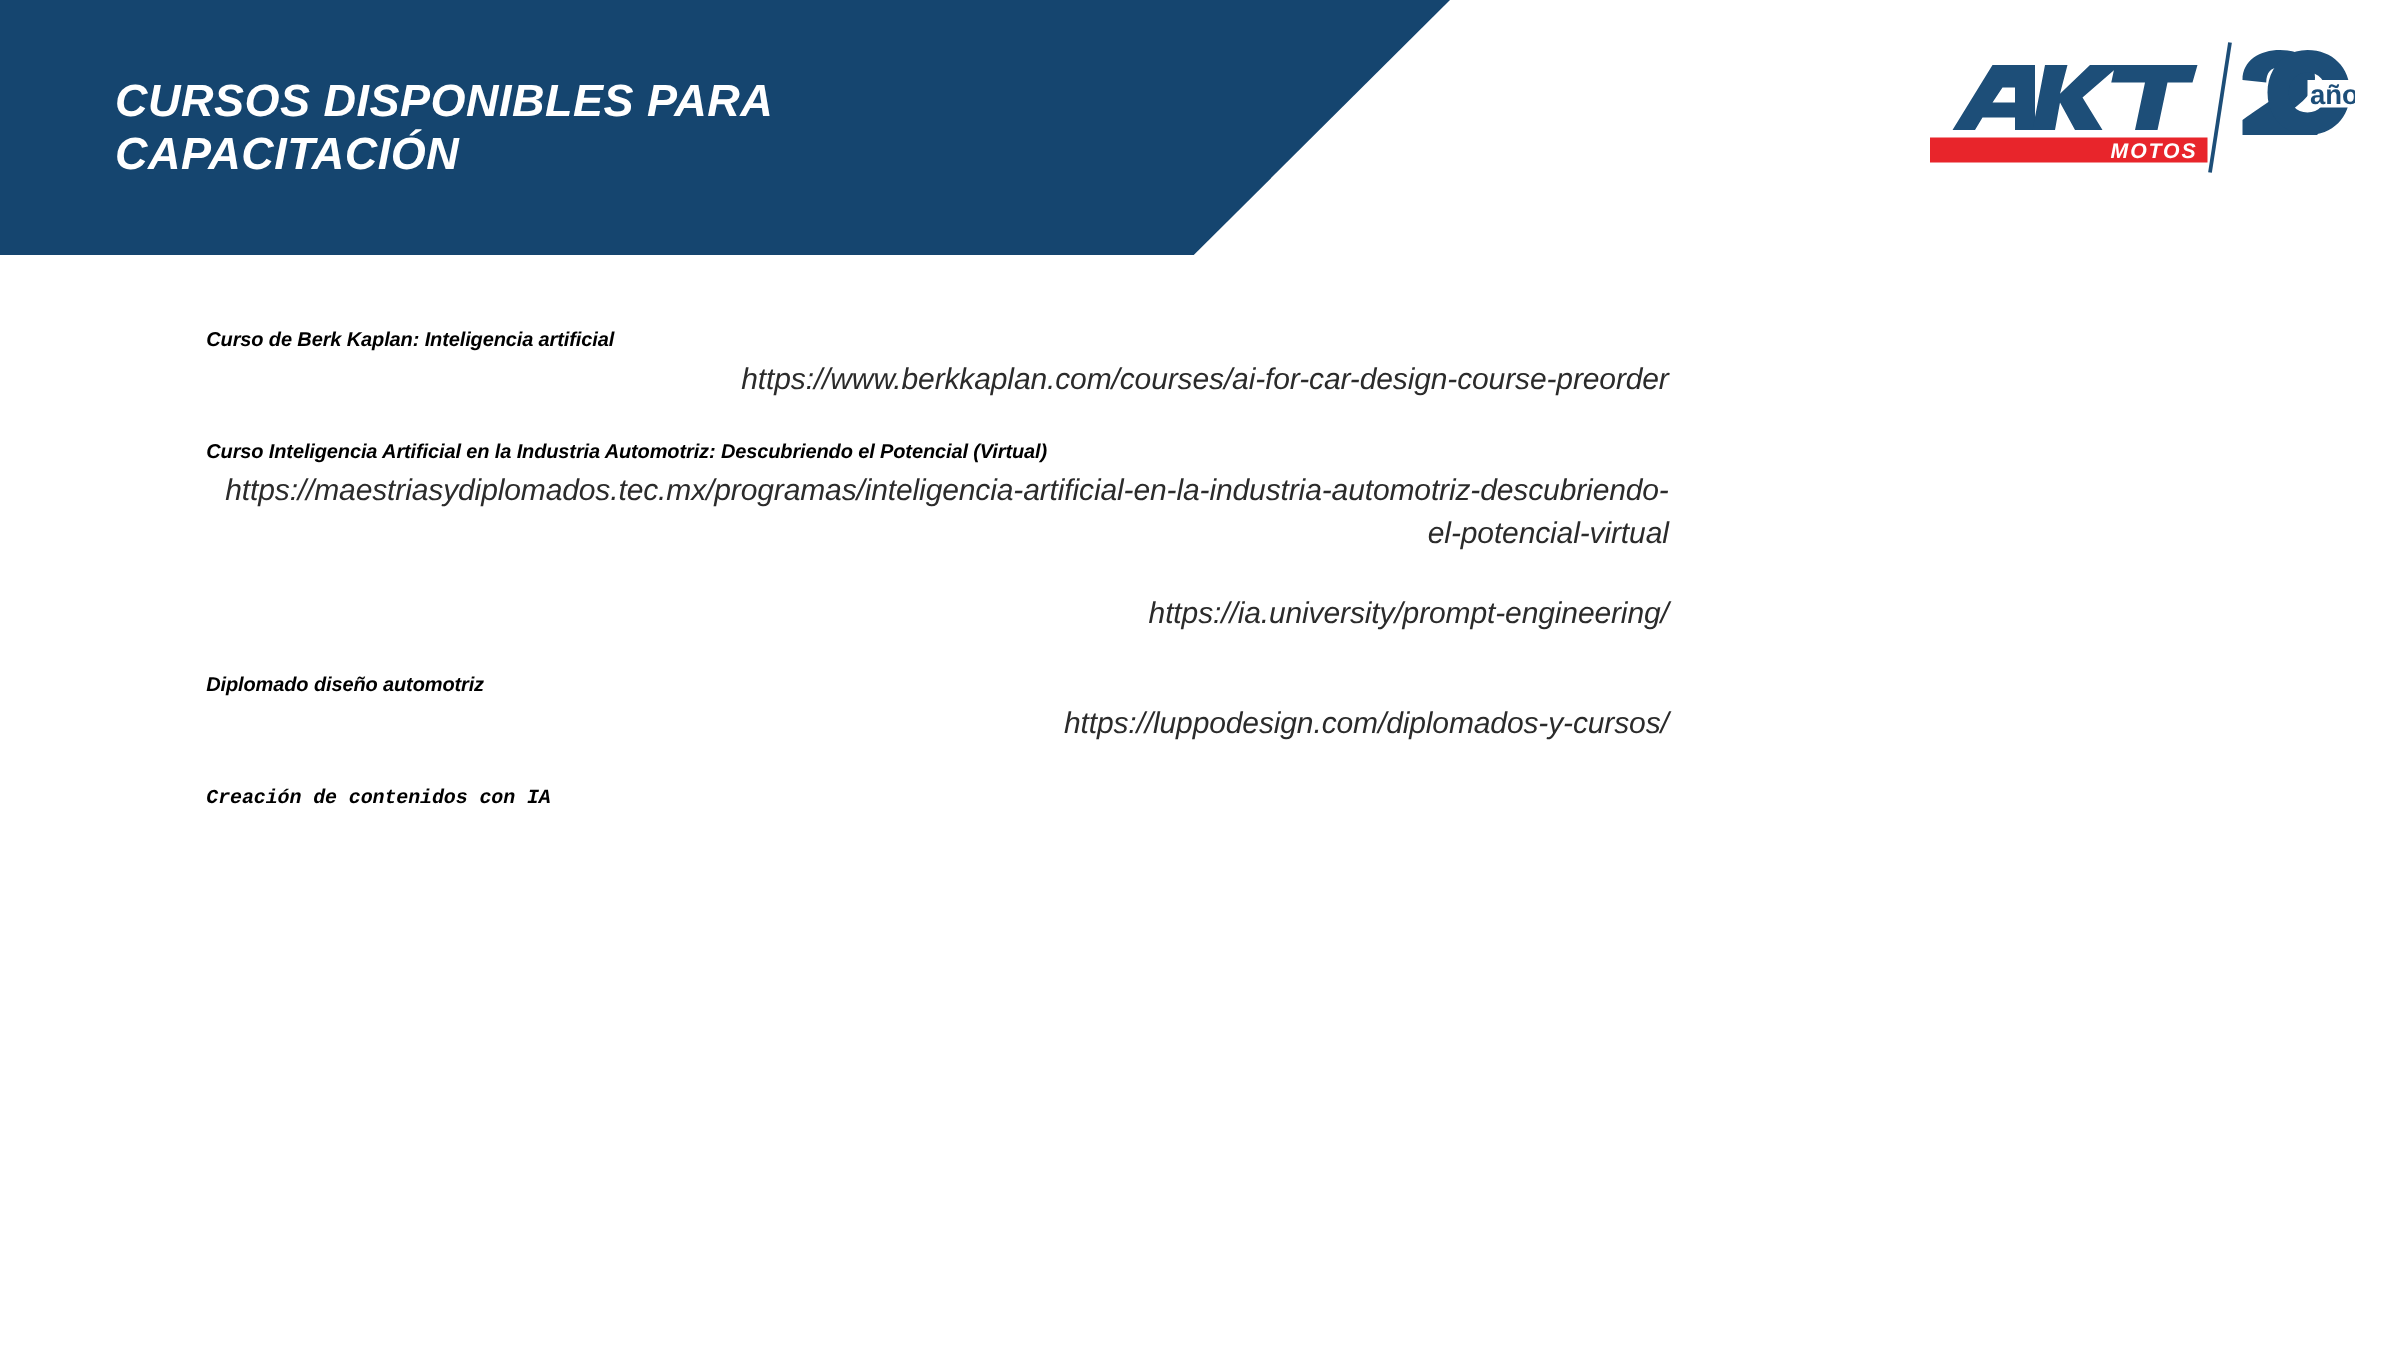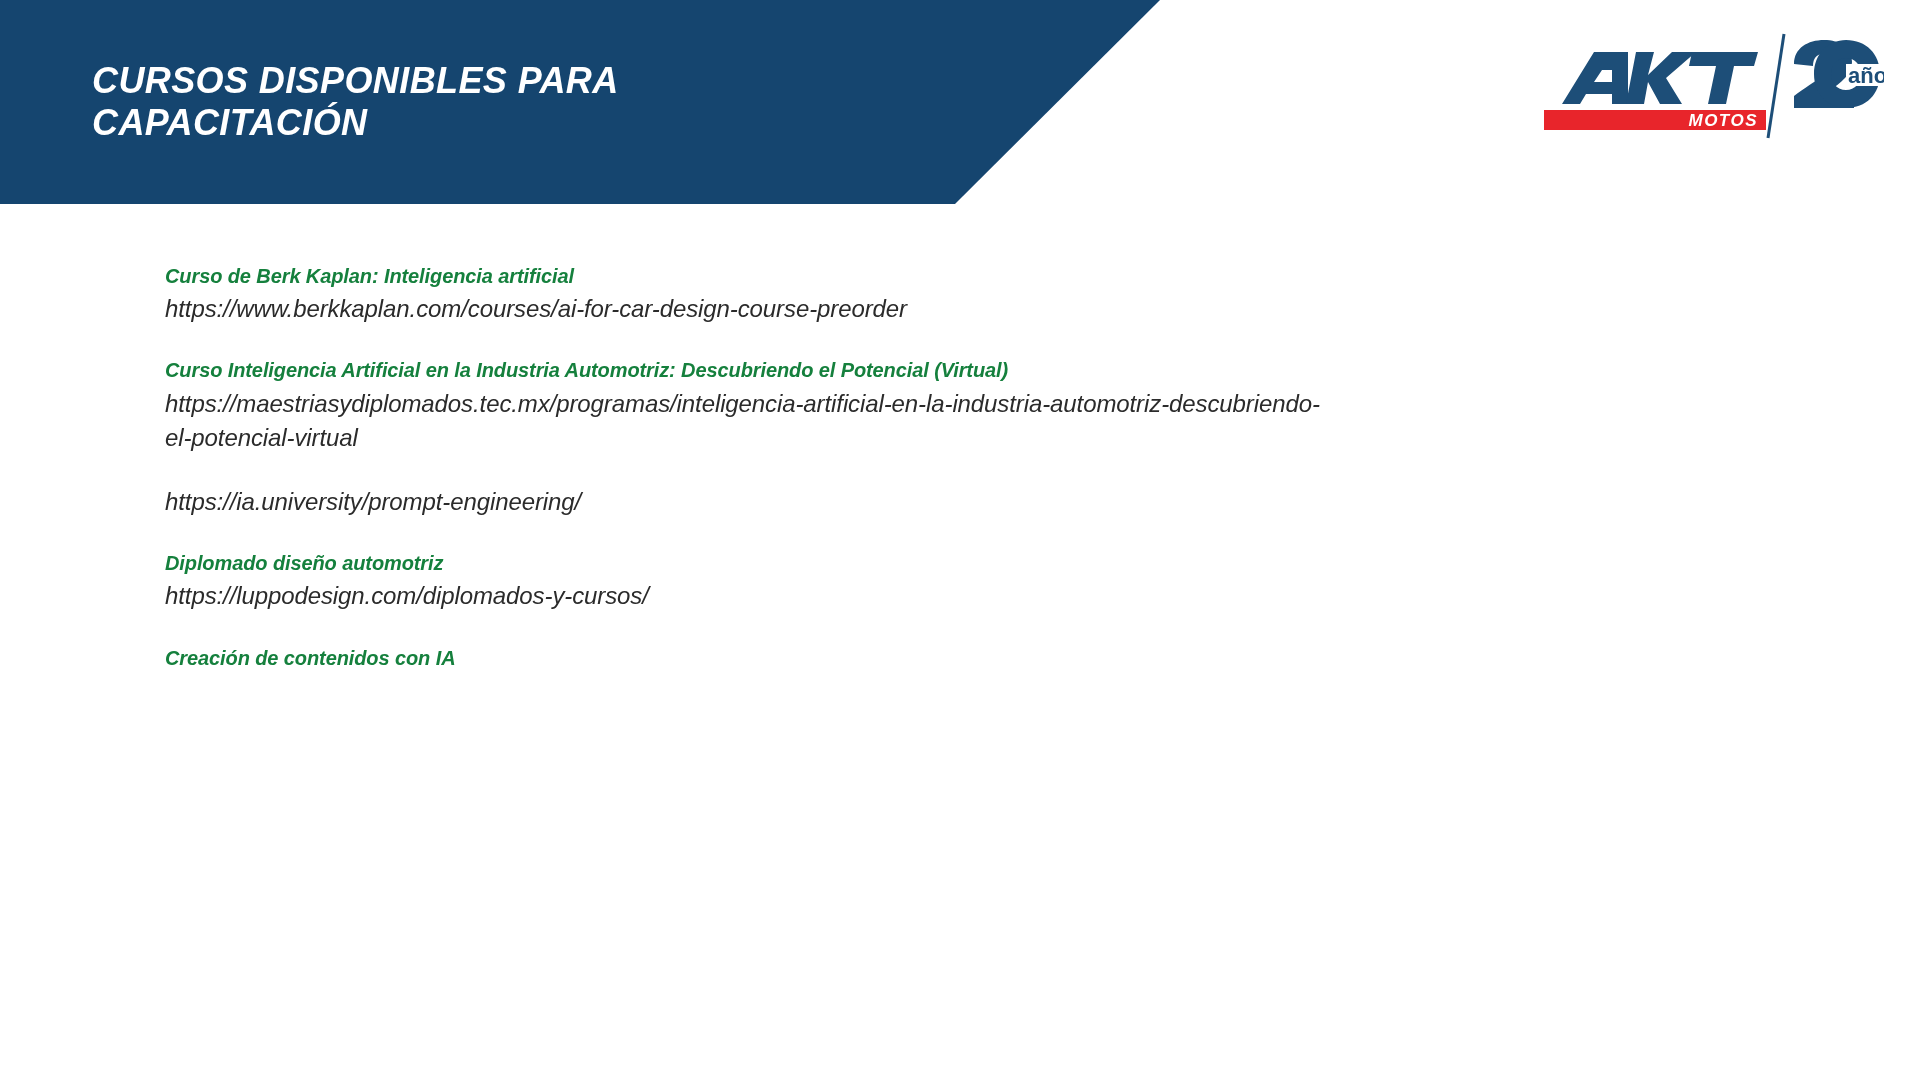--- a/index.html
+++ b/index.html
@@ -57,42 +57,43 @@
 
   
   #course-list {
     position: absolute;
     left: 165px;
     top: 262px;
     width: 1500px;
     z-index: 2;
   }
   .course-block { margin-bottom: 30px; }
-  .course-block:last-child { margin-bottom: 14px; }
+  .course-block:last-child { margin-bottom: 14px; font-family: Liberation Mono, monospace; }
 
   .course-title {
-    font-size: 20px;
+    font-size: 16px;
     font-weight: 700;
     font-style: italic;
     line-height: 1.42;
-    color: #15803d;
+    color: #000000;
     letter-spacing: -0.1px;
     margin: 0 0 2px 0;
     white-space: nowrap;
   }
   .course-url {
     font-size: 24px;
     font-weight: 400;
     font-style: italic;
     line-height: 1.42;
     color: #2b2b2b;
     letter-spacing: -0.1px;
     margin: 0;
     max-width: 1170px;
     word-break: break-word;
+    text-align: right;
   }
 </style>
 </head>
 <body>
 
 <div id="header-banner"></div>
 
 <h1 id="page-title">CURSOS DISPONIBLES PARA
 CAPACITACIÓN</h1>
 

